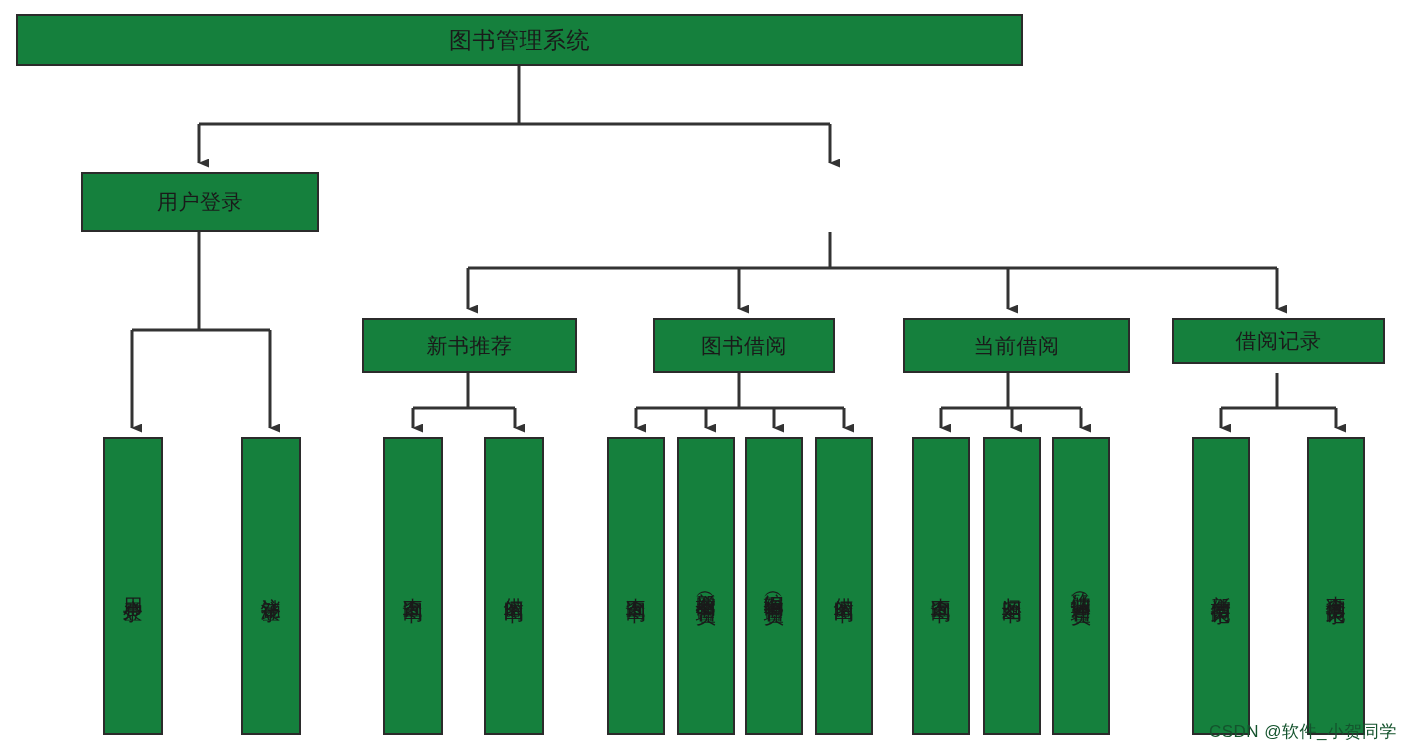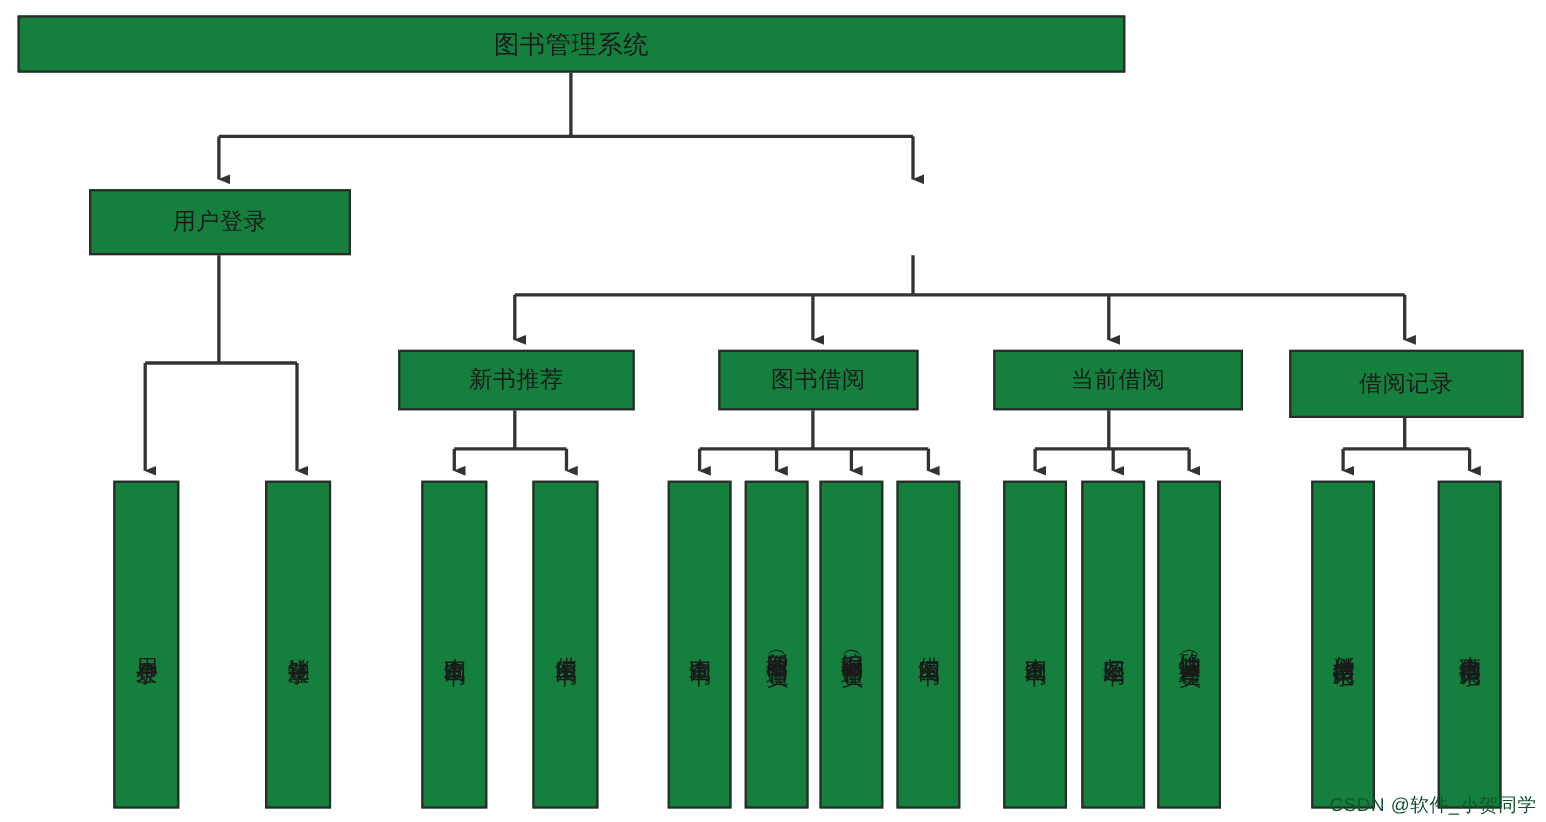--- a/index.html
+++ b/index.html
@@ -145,21 +145,21 @@
 
   <div class="node level-3" style="left: 362px; top: 318px; width: 215px; height: 55px;">
     <span class="node-label">新书推荐</span>
   </div>
   <div class="node level-3" style="left: 633px; top: 318px; width: 182px; height: 55px; margin-left: 20px;">
     <span class="node-label">图书借阅</span>
   </div>
   <div class="node level-3" style="left: 903px; top: 318px; width: 227px; height: 55px;">
     <span class="node-label">当前借阅</span>
   </div>
-  <div class="node level-3" style="left: 1172px; top: 318px; width: 213px; height: 62px;">
+  <div class="node level-3" style="left: 1172px; top: 318px; width: 213px; height: 46px;">
     <span class="node-label">借阅记录</span>
   </div>
 
   <div class="node leaf" style="left: 103px; top: 437px; width: 60px; height: 298px;">
     <span class="node-label">用户登录</span>
   </div>
   <div class="node leaf" style="left: 241px; top: 437px; width: 60px; height: 298px;">
     <span class="node-label">注销登录</span>
   </div>
   <div class="node leaf" style="left: 383px; top: 437px; width: 60px; height: 298px;">

